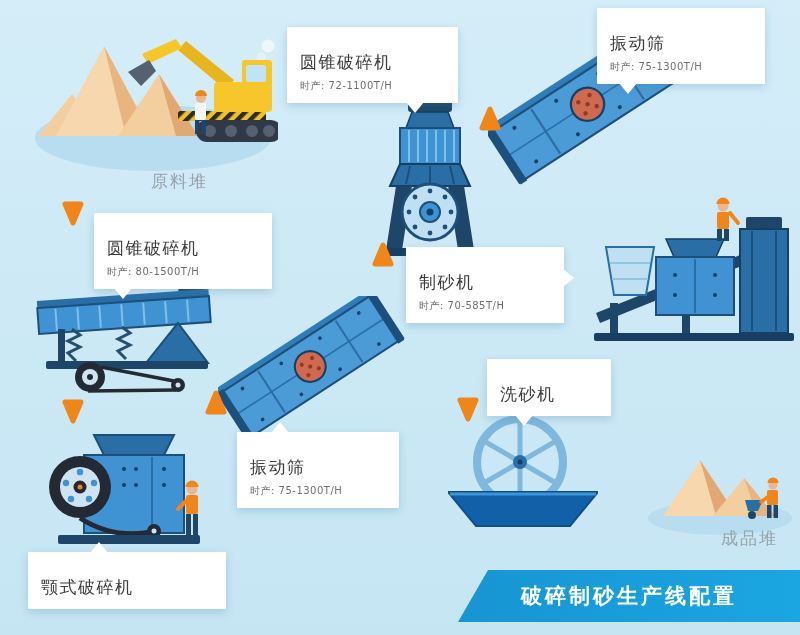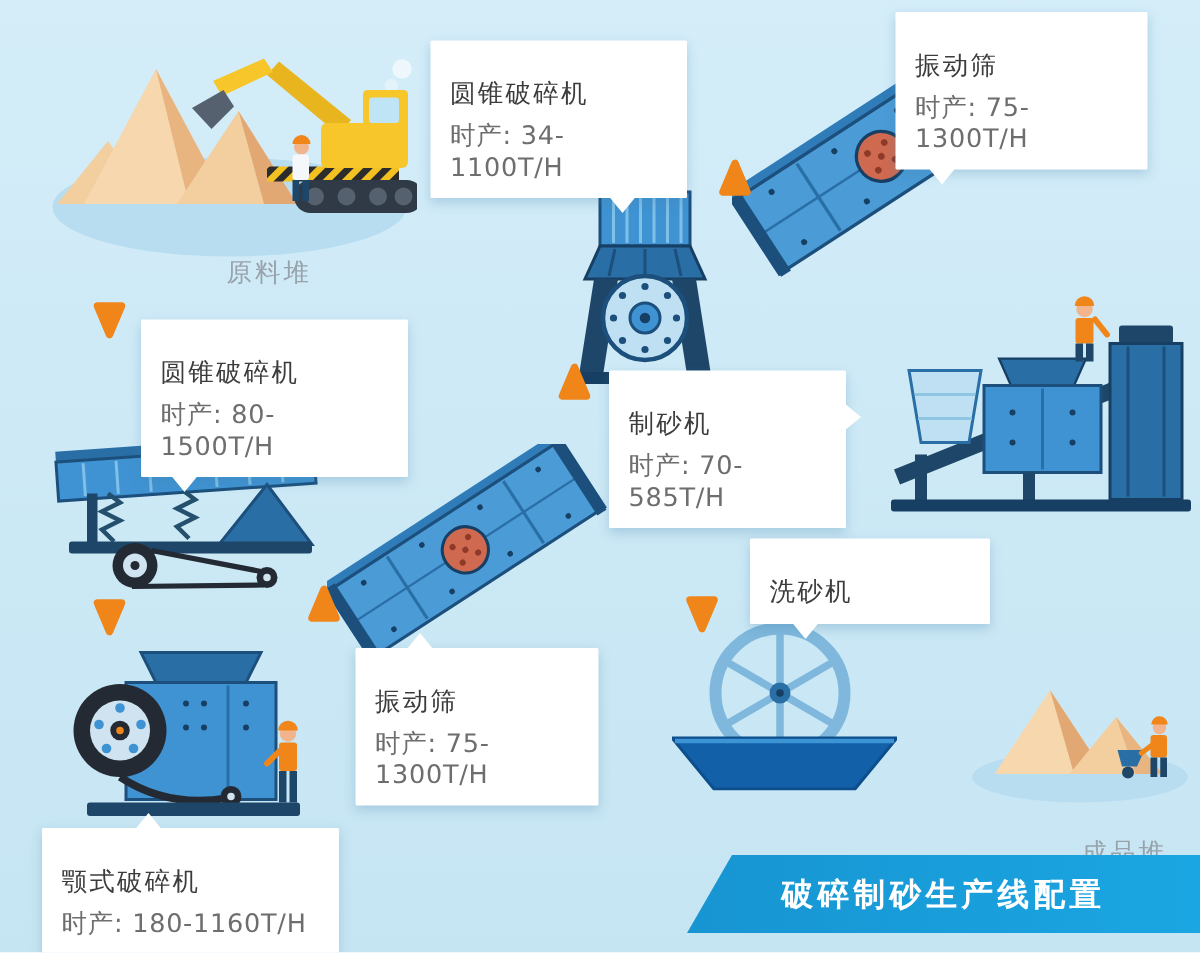--- a/index.html
+++ b/index.html
@@ -10,21 +10,21 @@
     overflow:hidden;
   }
   .abs{ position:absolute; }
   .label-box{
     position:absolute; background:#ffffff; border-radius:1px;
     padding:24px 13px 10px 13px;
     box-shadow:0 3px 8px rgba(70,130,170,.28);
     z-index:5;
   }
   .label-title{ font-size:17px; color:#3c3c3c; letter-spacing:1.5px; }
-  .label-rate{ font-size:17px; color:#6e6e6e; margin-top:5px; letter-spacing:.5px; }
+  .label-rate{ font-size:10px; color:#6e6e6e; margin-top:5px; letter-spacing:.5px; }
   .tail{ position:absolute; width:0; height:0; }
   .tail-down{ border-left:9px solid transparent; border-right:9px solid transparent; border-top:11px solid #fff; bottom:-10px; }
   .tail-up{ border-left:9px solid transparent; border-right:9px solid transparent; border-bottom:11px solid #fff; top:-10px; }
   .tail-right{ border-top:9px solid transparent; border-bottom:9px solid transparent; border-left:11px solid #fff; right:-10px; }
   .caption{ position:absolute; font-size:17px; color:#97a2aa; letter-spacing:2px; text-align:right; }
   .banner{
     position:absolute; right:0; top:570px; width:342px; height:52px;
     display:flex; align-items:center; justify-content:center;
     color:#fff; font-size:21px; font-weight:bold; letter-spacing:3px;
     background:linear-gradient(90deg,#1795d2,#1aa6e2);
@@ -116,21 +116,21 @@
   </div>
 
   <div class="label-box" style="left:94px; top:213px; width:178px;">
     <div class="label-title">圆锥破碎机</div>
     <div class="label-rate">时产: 80-1500T/H</div>
     <div class="tail tail-down" style="left:20px;"></div>
   </div>
 
   <div class="label-box" style="left:287px; top:27px; width:171px;">
     <div class="label-title">圆锥破碎机</div>
-    <div class="label-rate">时产: 34-1100T/H</div>
+    <div class="label-rate">时产: 72-1100T/H</div>
     <div class="tail tail-down" style="right:34px;"></div>
   </div>
 
   <div class="label-box" style="left:597px; top:8px; width:168px;">
     <div class="label-title">振动筛</div>
     <div class="label-rate">时产: 75-1300T/H</div>
     <div class="tail tail-down" style="left:22px;"></div>
   </div>
 
   <div class="label-box" style="left:406px; top:247px; width:158px;">
@@ -140,25 +140,24 @@
   </div>
 
   <div class="label-box" style="left:237px; top:432px; width:162px;">
     <div class="label-title">振动筛</div>
     <div class="label-rate">时产: 75-1300T/H</div>
     <div class="tail tail-up" style="left:34px;"></div>
   </div>
 
   <div class="label-box" style="left:28px; top:552px; width:198px;">
     <div class="label-title">颚式破碎机</div>
-    <div class="label-rate">时产: 180-1160T/H</div>
     <div class="tail tail-up" style="left:62px;"></div>
   </div>
 
-  <div class="label-box" style="left:500px; top:359px; width:160px;font-family:Liberation Serif, serif;">
+  <div class="label-box" style="left:487px; top:359px; width:124px;font-family:Liberation Serif, serif;">
     <div class="label-title">洗砂机</div>
     <div class="tail tail-down" style="left:28px;"></div>
   </div>
 
   <div class="abs" style="left:30px; top:285px;">
     <svg width="195" height="115" viewBox="0 0 195 115">
       <g transform="rotate(-4 95 30)">
         <rect x="150" y="-1" width="27" height="13" rx="2" fill="#1d4668"></rect>
         <rect x="8" y="10" width="172" height="7" fill="#2a6ea6"></rect>
         <rect x="8" y="17" width="172" height="26" fill="#3f93d2" stroke="#1c4f7c" stroke-width="2"></rect>
@@ -367,19 +366,19 @@
         <circle cx="107" cy="77" r="4" fill="#1d4668"></circle>
         <line x1="116" y1="64" x2="124" y2="58" stroke="#f08519" stroke-width="3.5" stroke-linecap="round"></line>
         <circle cx="128" cy="47" r="4.5" fill="#f2b48c"></circle>
         <path d="M122.5,45 a5.5,5.5 0 0 1 11,0 Z" fill="#f08519"></path>
         <rect x="122" y="52" width="11" height="15" rx="2" fill="#f08519"></rect>
         <rect x="122" y="67" width="4.5" height="13" fill="#1d4668"></rect>
         <rect x="128.5" y="67" width="4.5" height="13" fill="#1d4668"></rect>
       </g>
     </svg>
   </div>
-  <div class="caption" style="left:668px; top:557px; width:110px;">成品堆</div>
+  <div class="caption" style="left:668px; top:527px; width:110px;">成品堆</div>
 
   <div class="banner">
     <span>破碎制砂生产线配置</span>
   </div>
 
 </div>
 
 </body></html>

